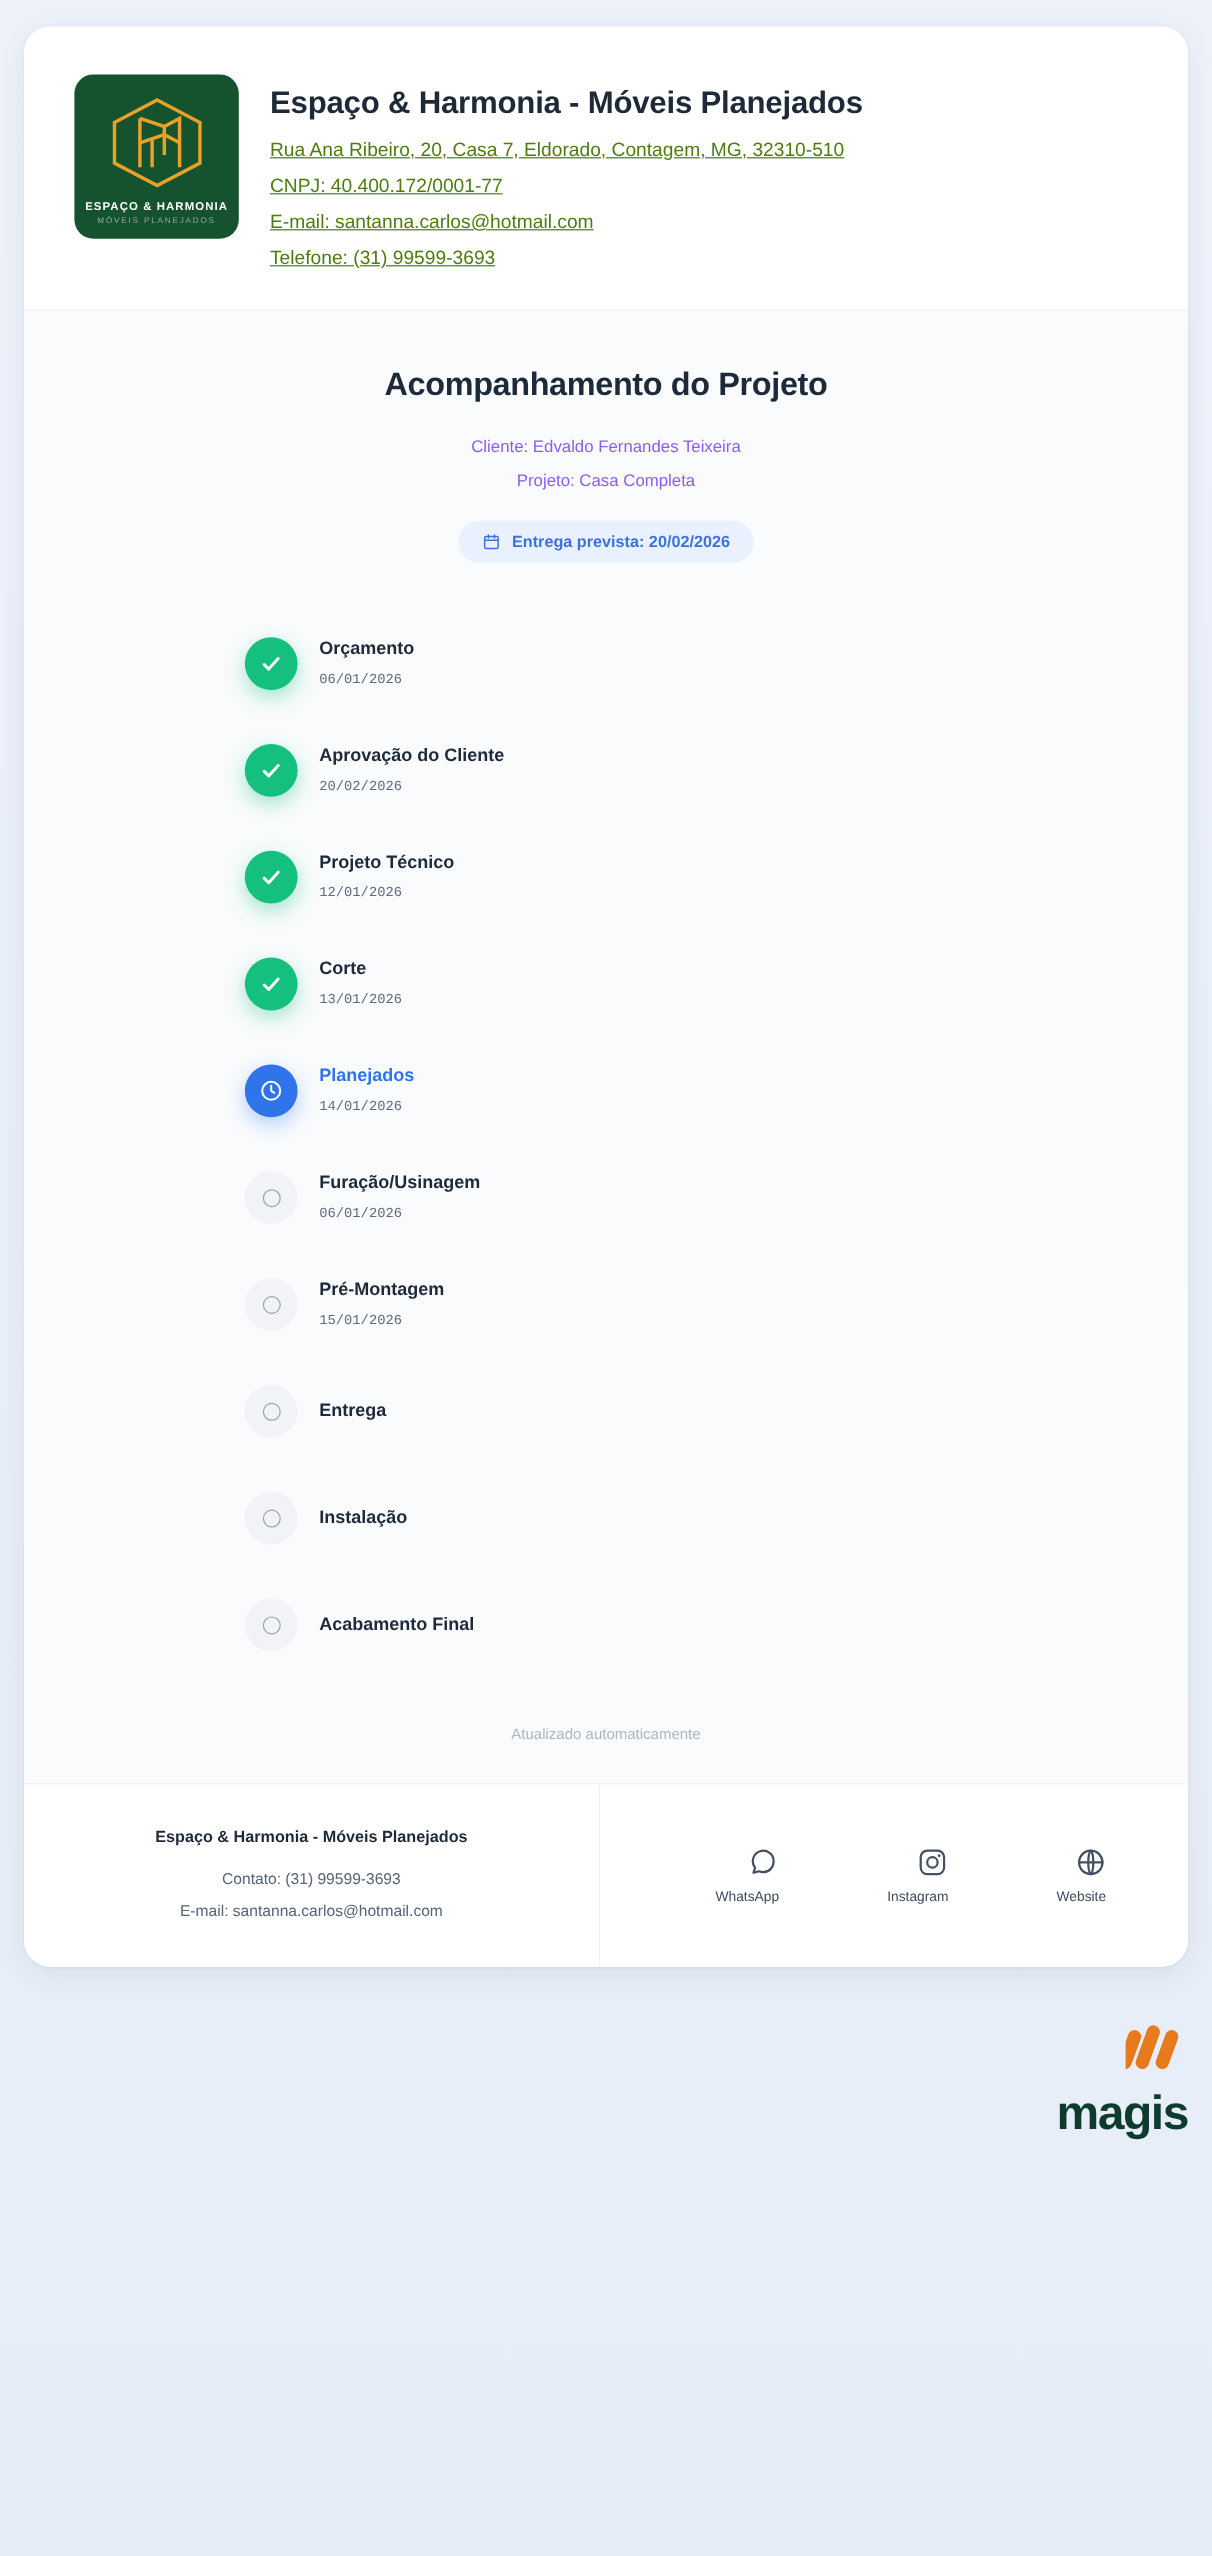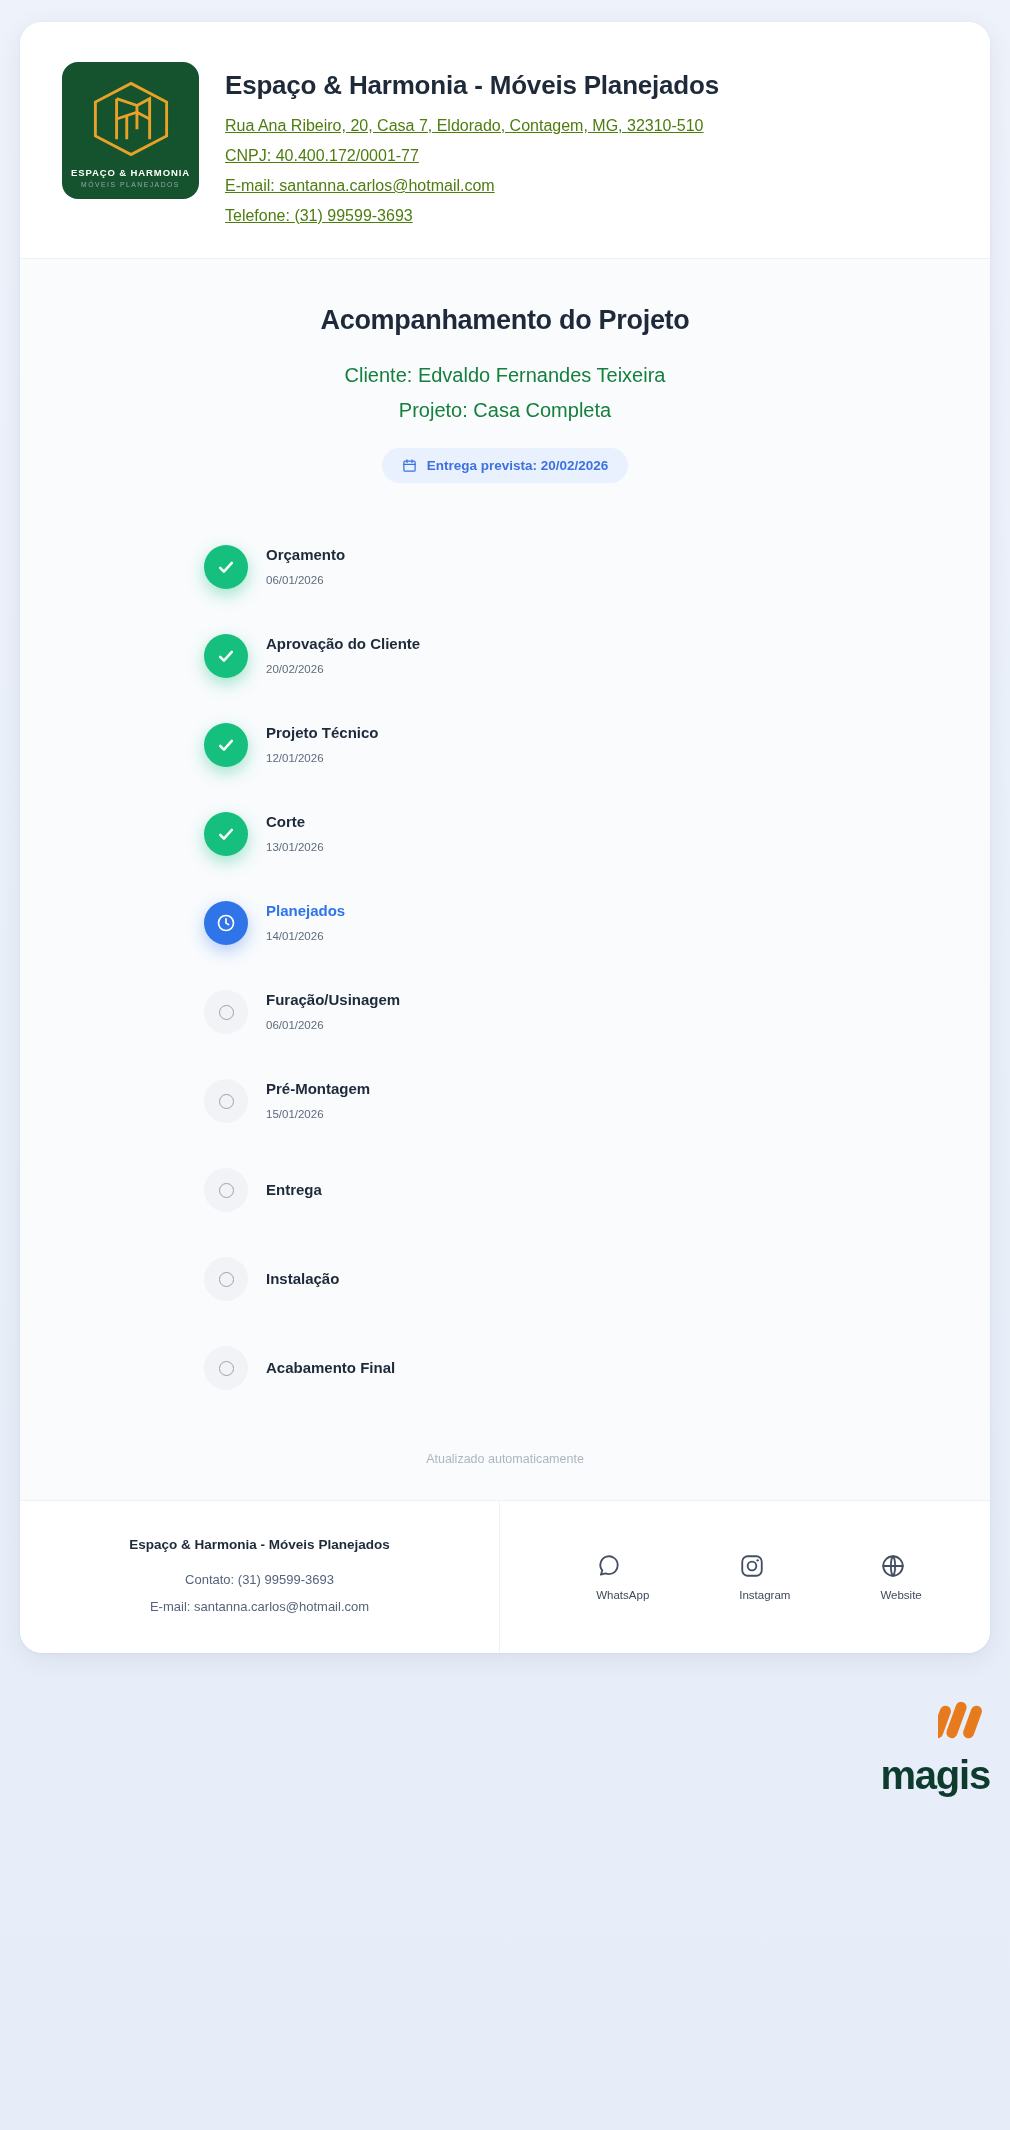--- a/index.html
+++ b/index.html
@@ -98,22 +98,22 @@
   .title {
     text-align: center;
     font-size: 27px;
     font-weight: 700;
     color: #1e2a3a;
     letter-spacing: -0.3px;
     margin-bottom: 28px;
   }
   .meta {
     text-align: center;
-    font-size: 20px;
-    color: #15803d;
+    font-size: 14px;
+    color: #8b5cf6;
     margin-bottom: 12px;
   }
   .meta.last { margin-bottom: 26px; }
 
   .badge-wrap { display: flex; justify-content: center; margin-bottom: 62px; }
   .badge {
     display: inline-flex;
     align-items: flex-end;
     gap: 10px;
     background: #eaf1fe;
@@ -173,20 +173,21 @@
     font-weight: 700;
     color: #1e2a3a;
     line-height: 1.1;
   }
   .step-label.blue { color: #2f74e8; }
   .step-date {
     font-size: 11.5px;
     color: #5f6b7b;
     margin-top: 11px;
     line-height: 1;
+    font-family: Liberation Mono, monospace;
   }
 
   .auto-note {
     text-align: center;
     font-size: 12.5px;
     color: #aeb6c2;
     margin-top: 62px;
   }
 
   
@@ -219,21 +220,21 @@
     flex: 1;
     display: flex;
     align-items: center;
     justify-content: center;
     gap: 62px;
     padding: 30px 20px;
   }
   .social {
     display: flex;
     flex-direction: column;
-    align-items: flex-start;
+    align-items: flex-end;
     gap: 10px;
     color: #444f63;
     text-decoration: none;
     margin-left: 28px;
   }
   .social svg { display: block; }
   .social-label { font-size: 11.5px; color: #3f4a5c; }
 
   
   .magis {

